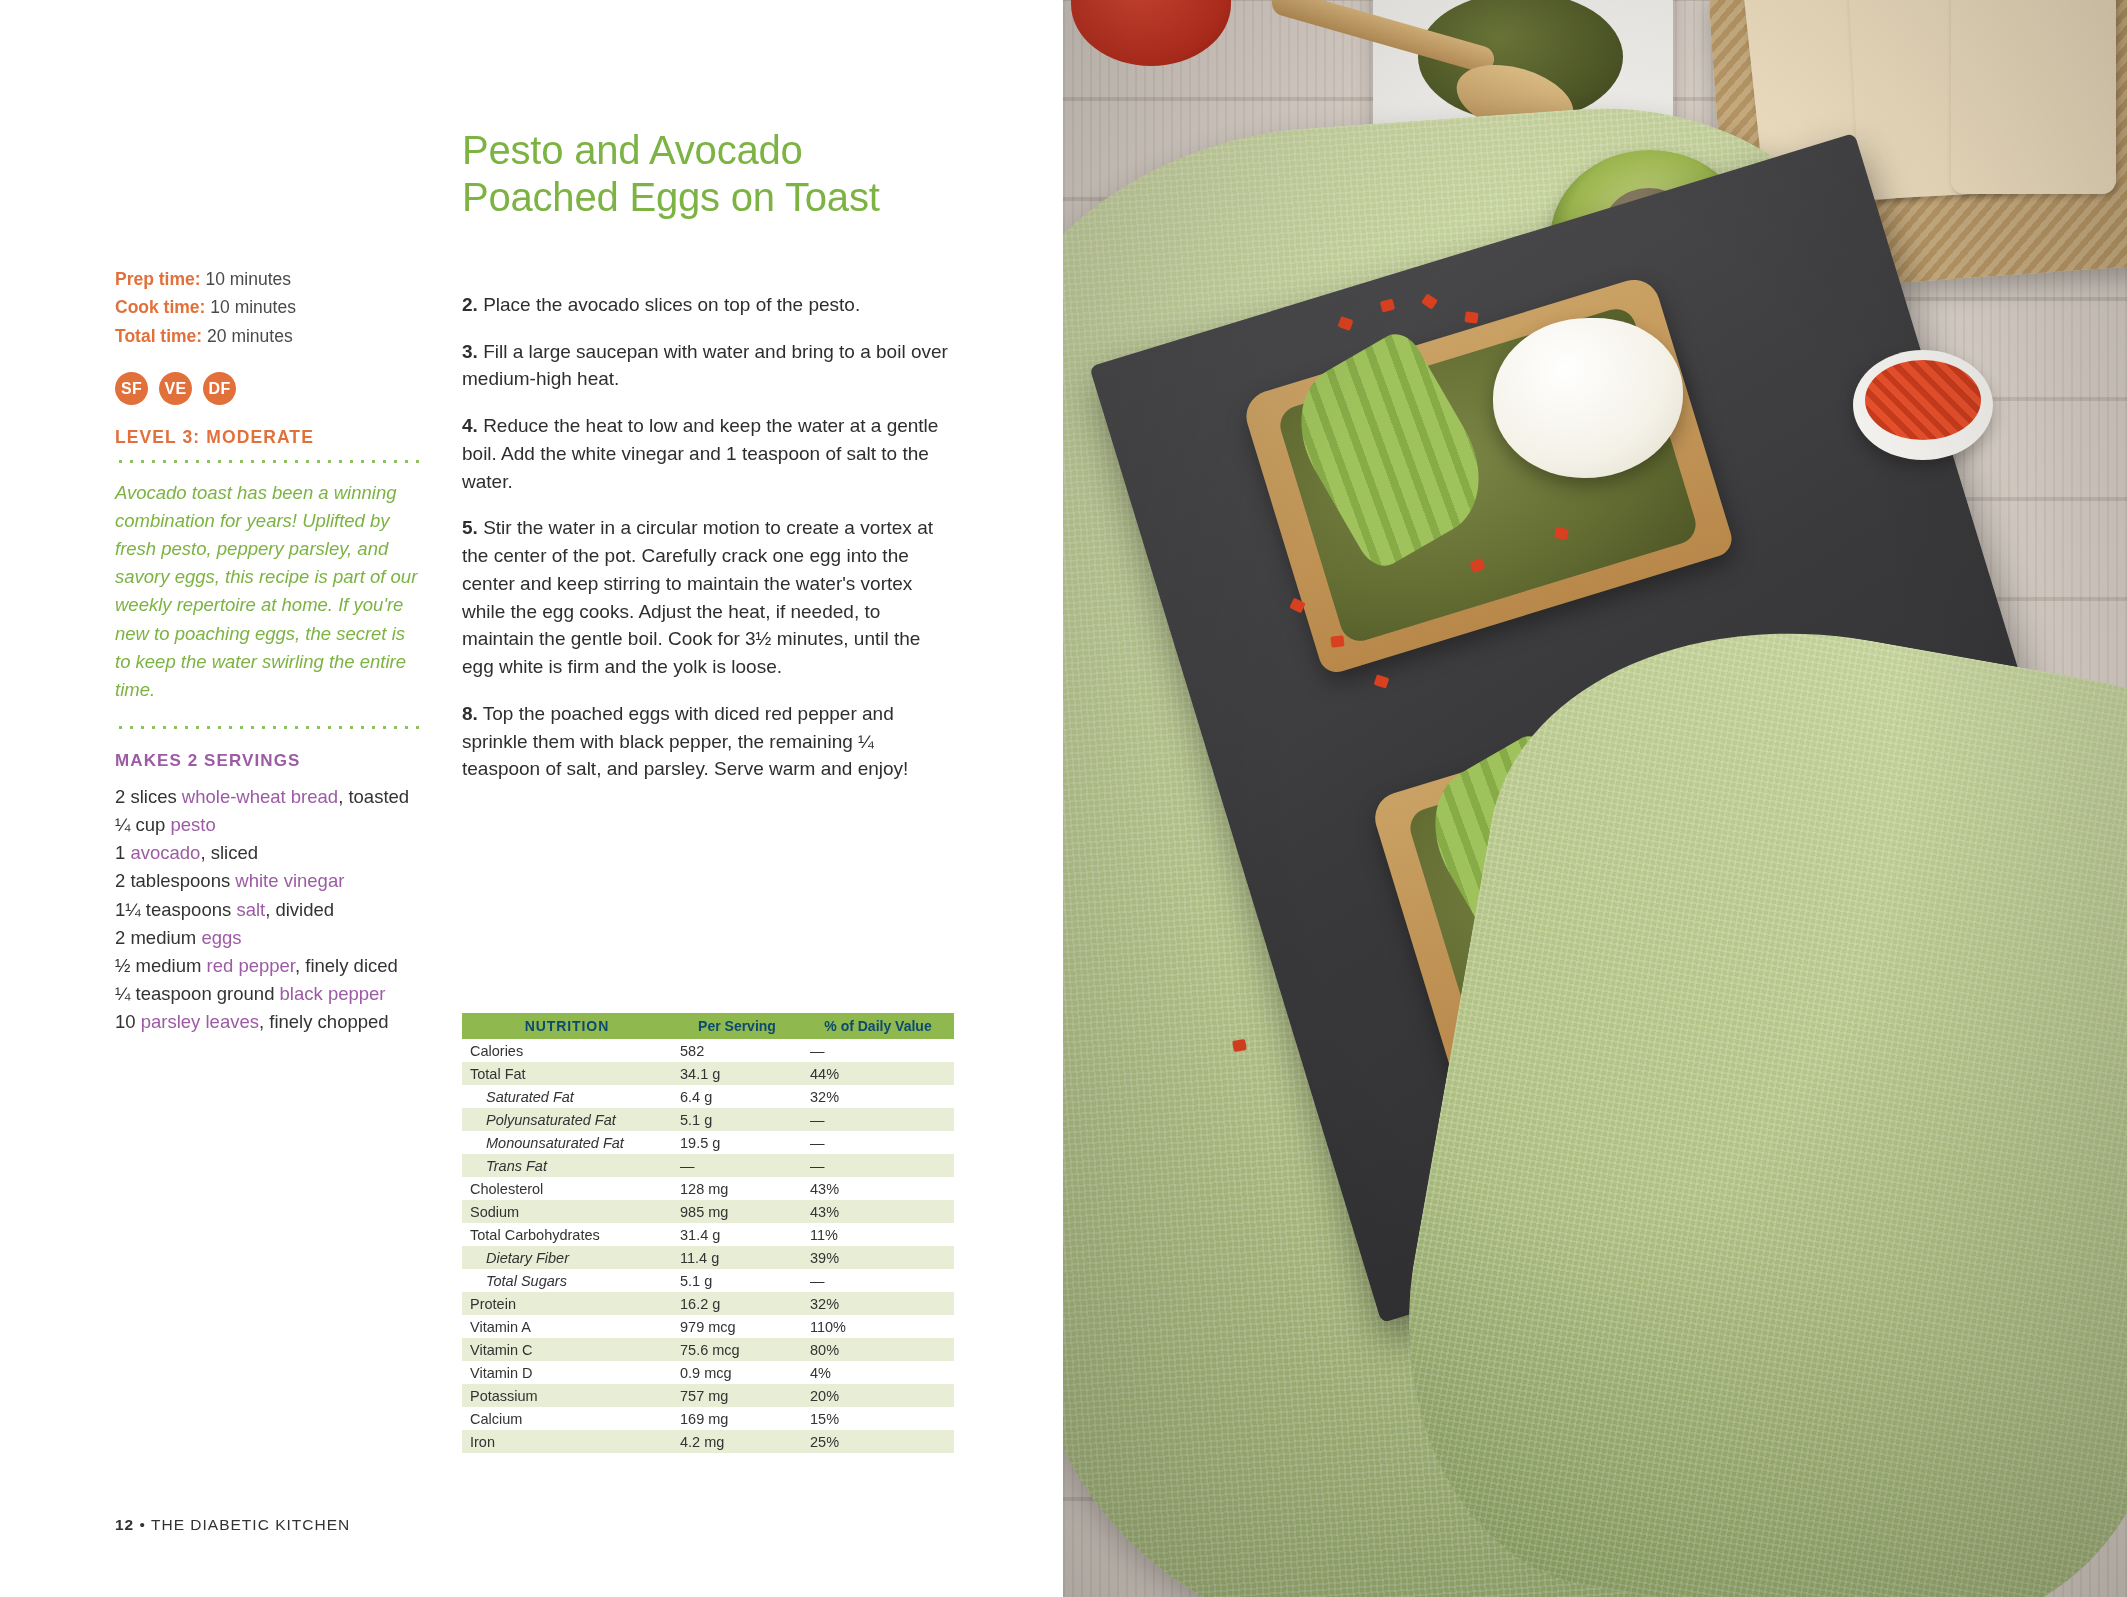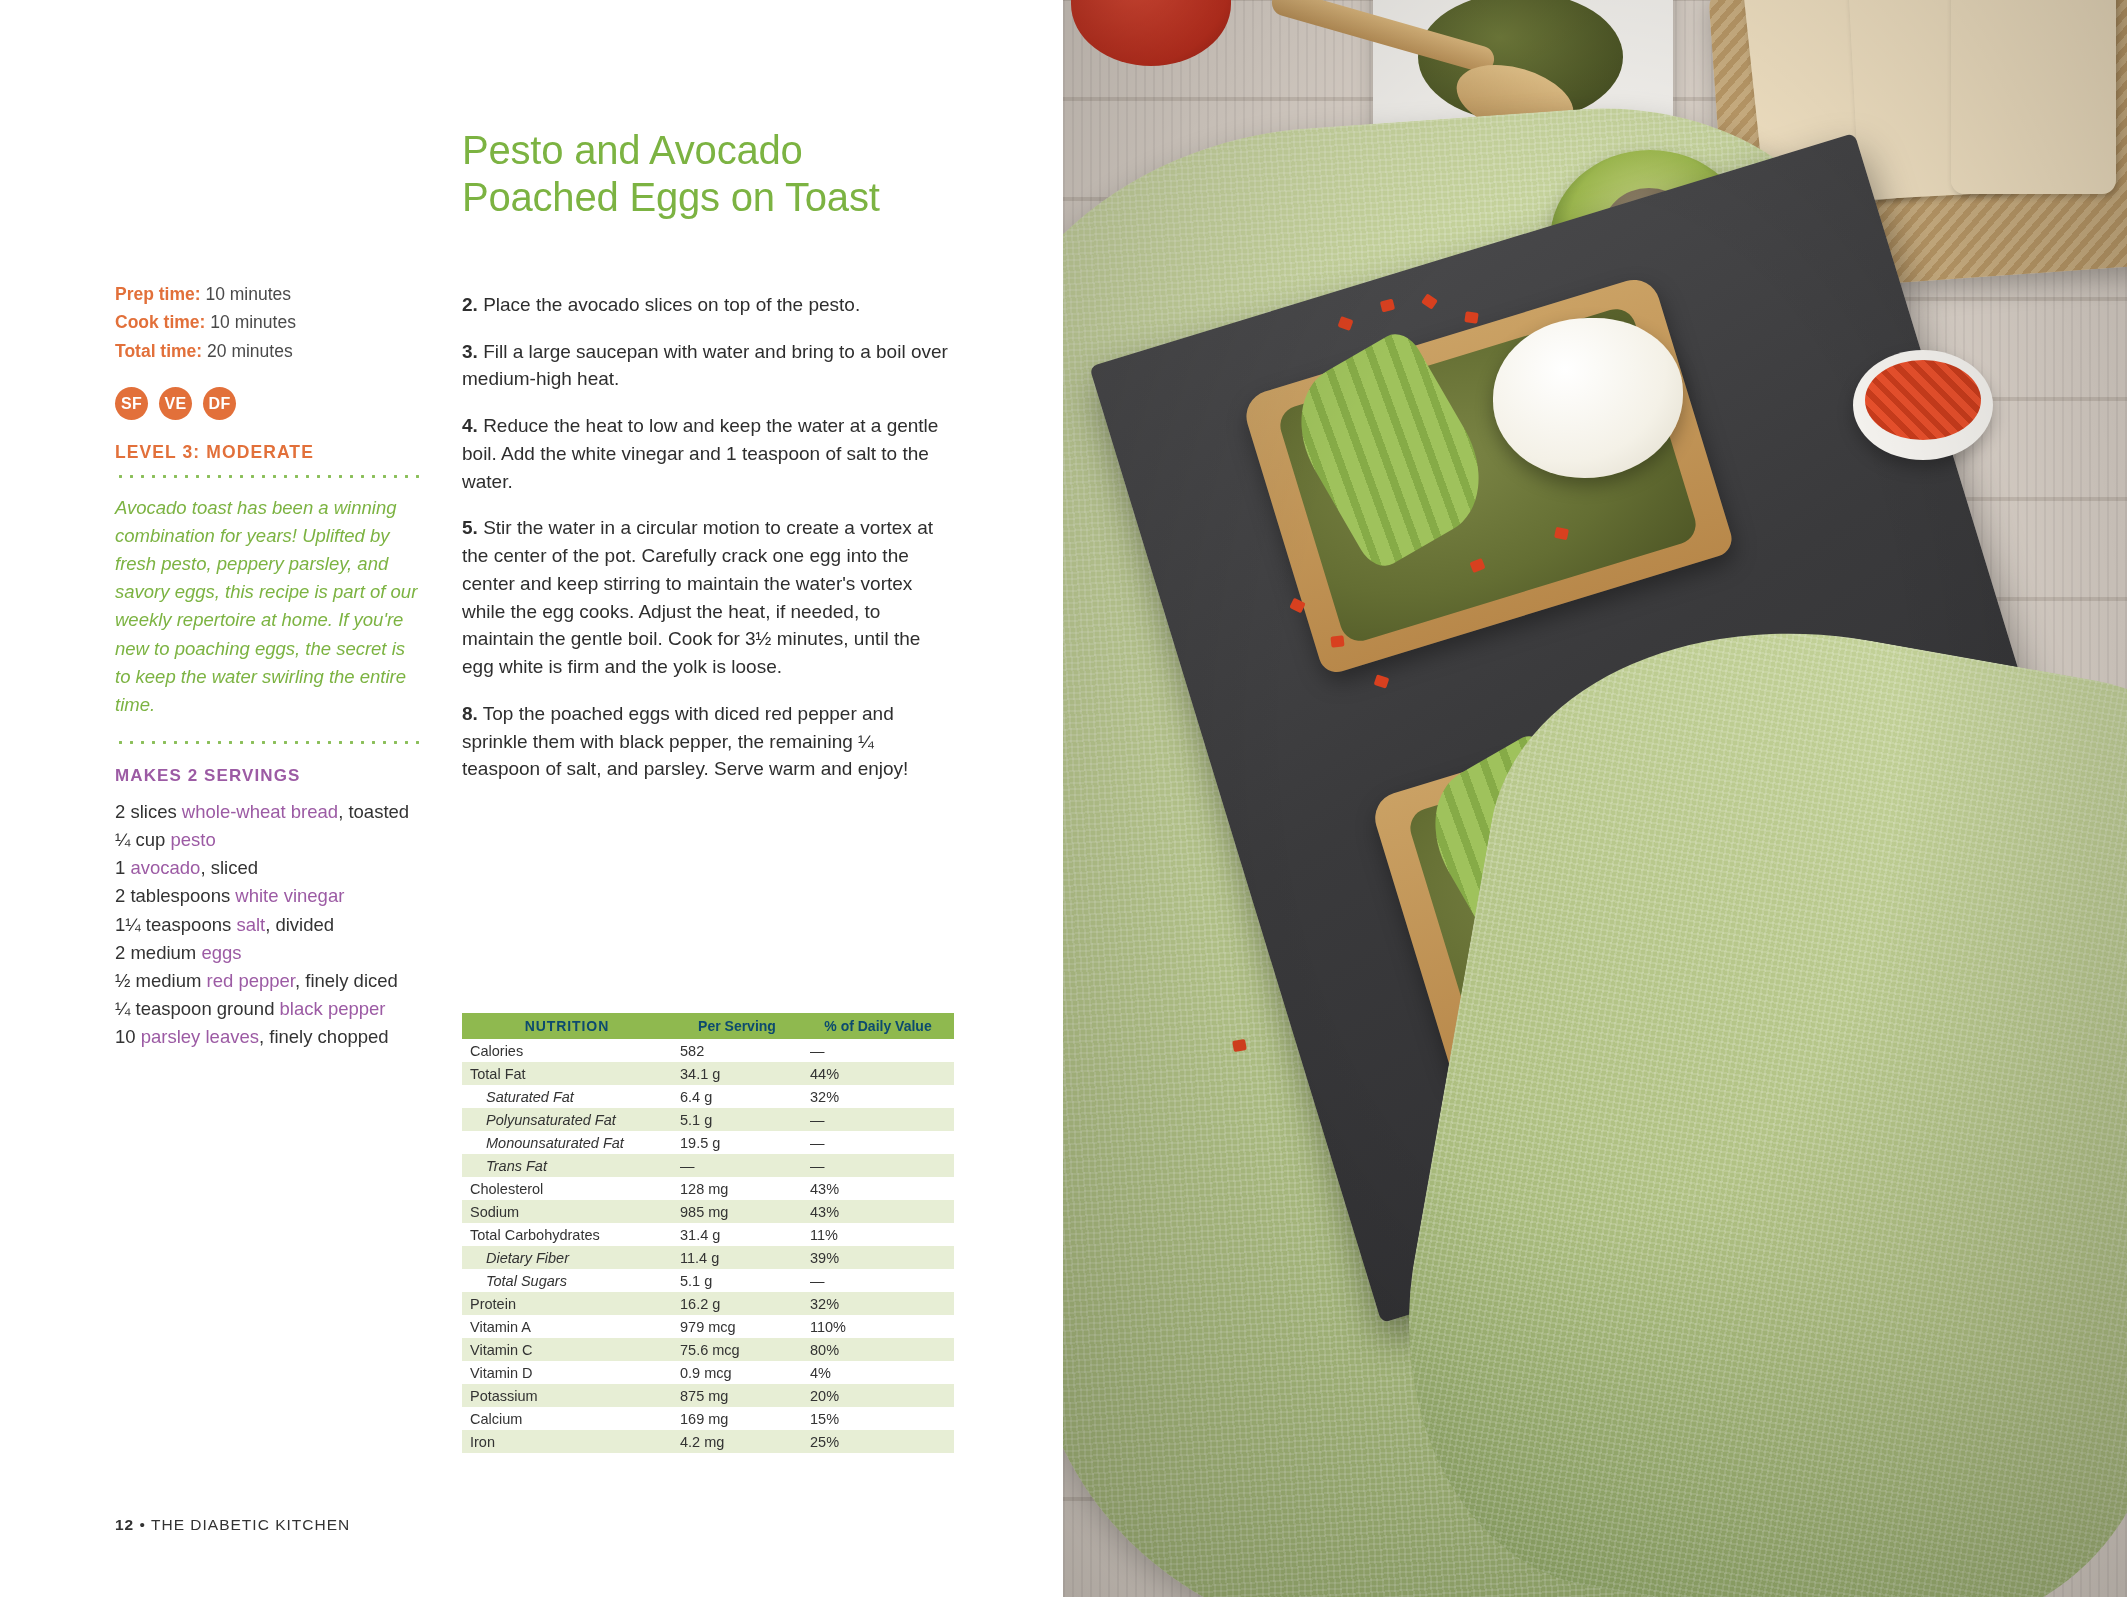--- a/index.html
+++ b/index.html
@@ -32,21 +32,21 @@
     color: #7cb342;
     font-size: 40px;
     line-height: 1.17;
     font-weight: 400;
     letter-spacing: -0.2px;
   }
 
   
   #left-col {
     position: absolute;
-    left: 115px; top: 280px;
+    left: 115px; top: 265px;
     width: 310px;
   }
   .time-line {
     font-size: 17.5px;
     line-height: 1.62;
     color: #4a4a4a;
   }
   .time-label {
     color: #e2703a;
     font-weight: bold;
@@ -491,21 +491,21 @@
             <td class="c2">75.6 mcg</td>
             <td>80%</td>
           </tr>
         <tr>
             <td class="c1">Vitamin D</td>
             <td class="c2">0.9 mcg</td>
             <td>4%</td>
           </tr>
         <tr class="alt">
             <td class="c1">Potassium</td>
-            <td class="c2">875 mg</td>
+            <td class="c2">757 mg</td>
             <td>20%</td>
           </tr>
         <tr>
             <td class="c1">Calcium</td>
             <td class="c2">169 mg</td>
             <td>15%</td>
           </tr>
         <tr class="alt">
             <td class="c1">Iron</td>
             <td class="c2">4.2 mg</td>

